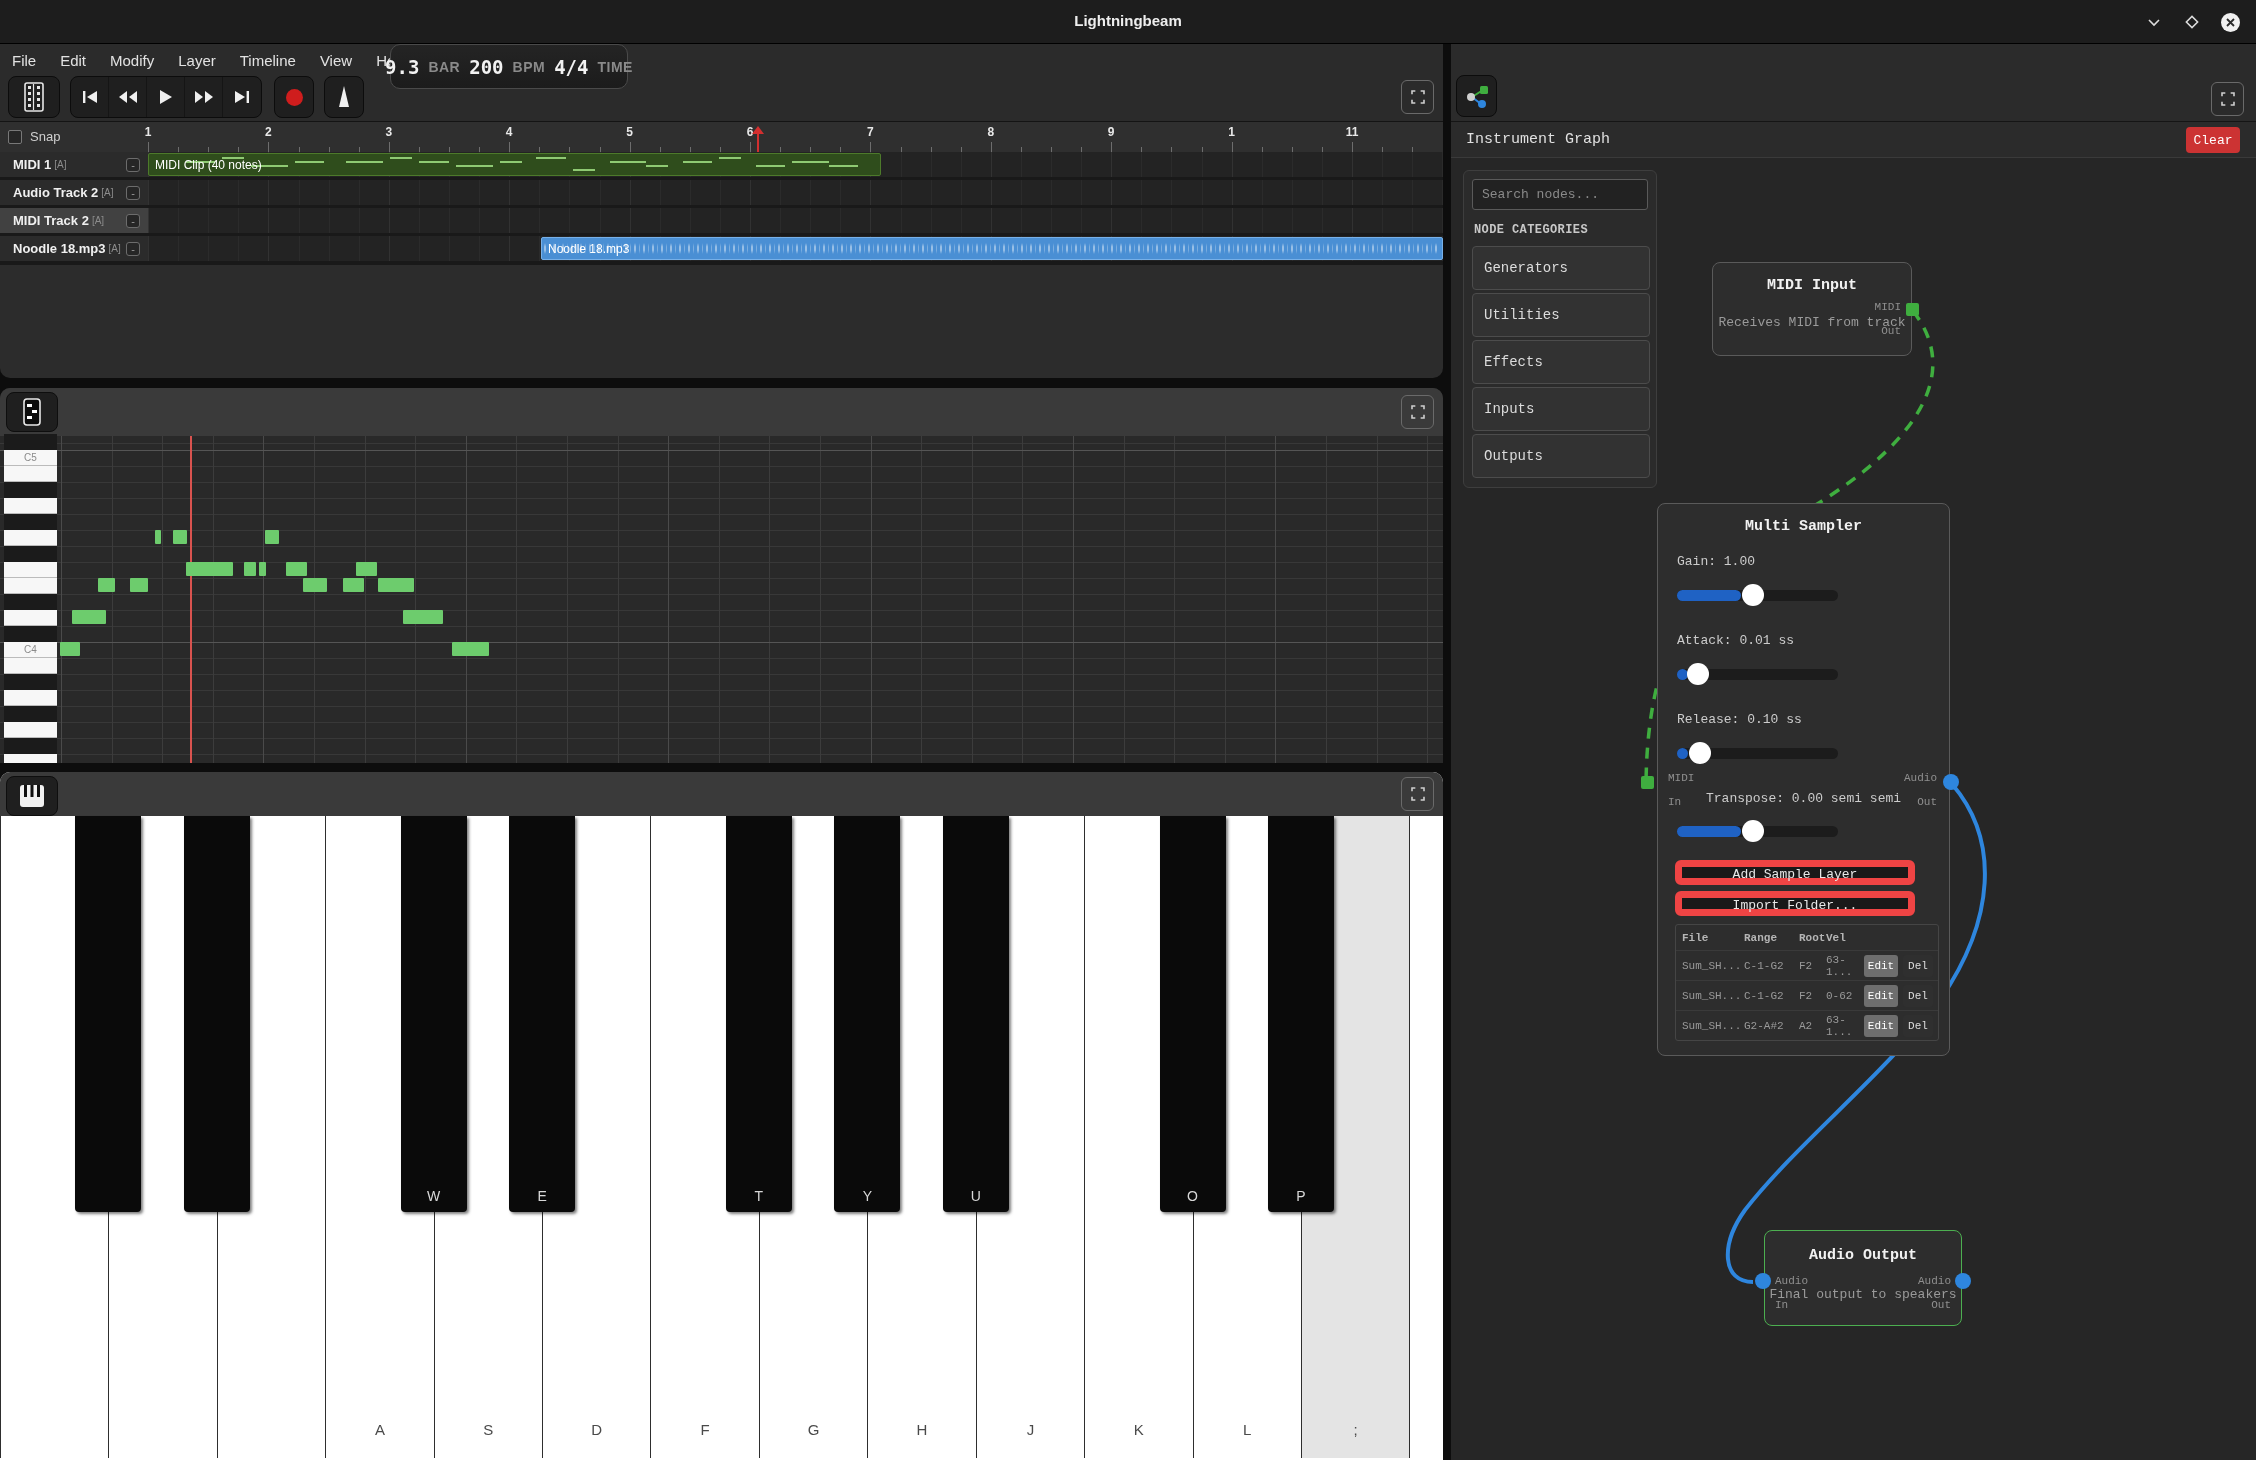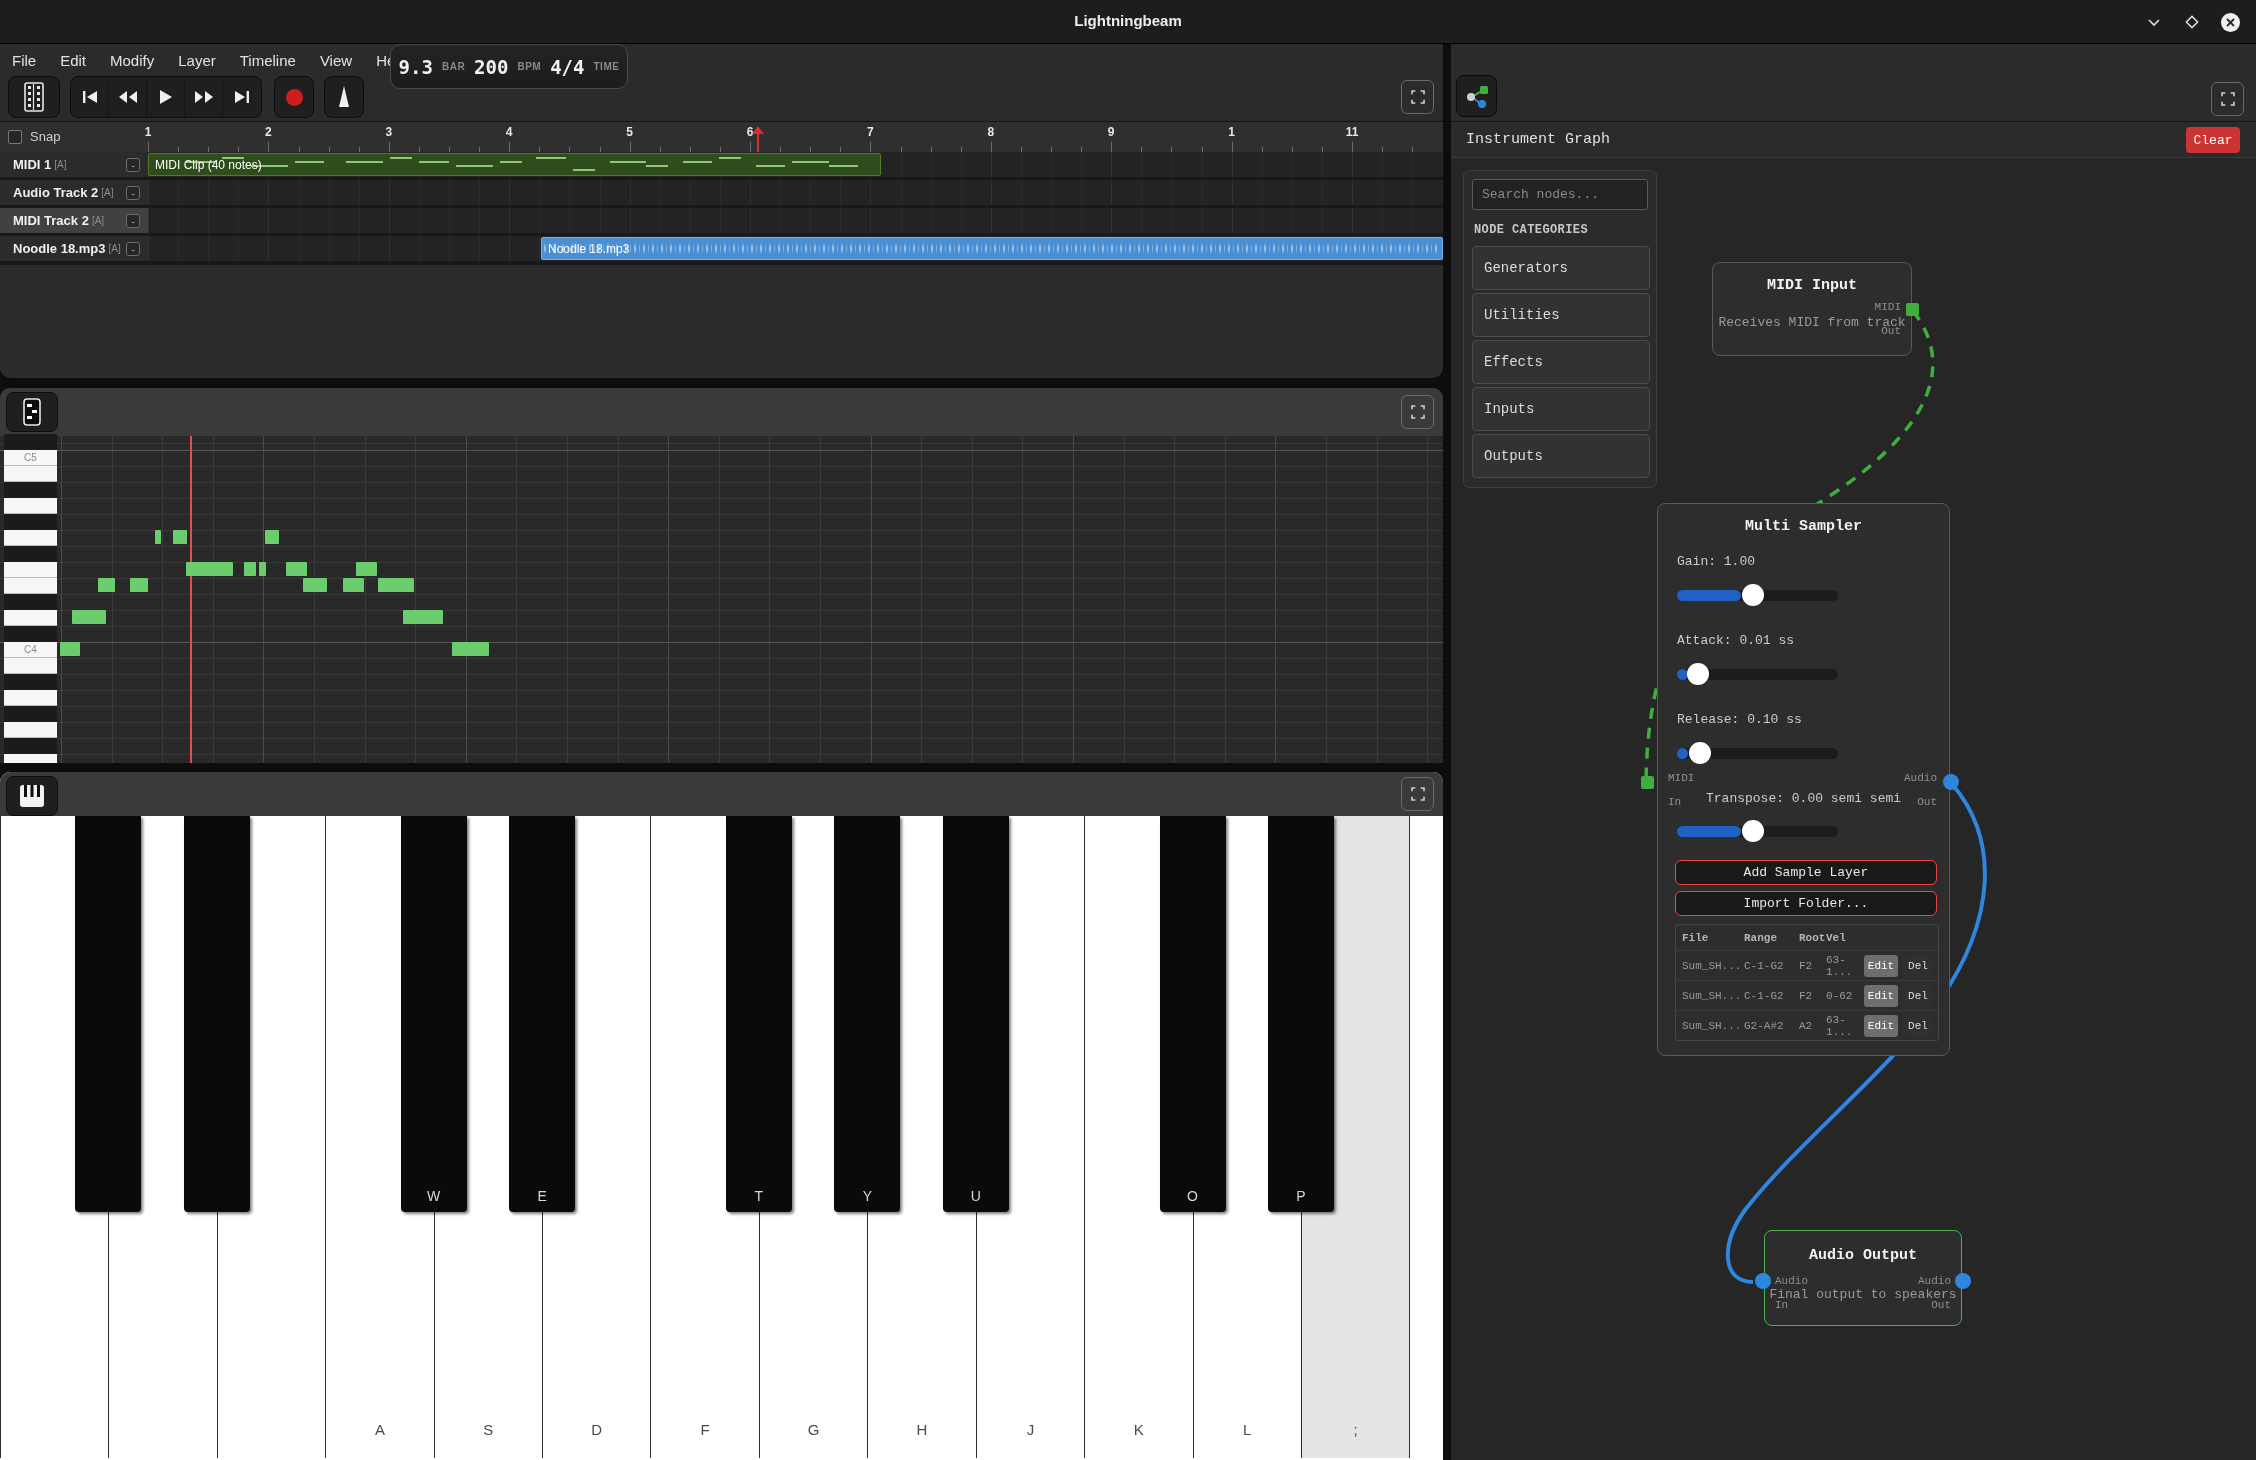--- a/index.html
+++ b/index.html
@@ -33,21 +33,21 @@
           background:#1f1f1f; border:1px solid #0c0c0c; border-radius:8px; display:flex; }
   .trbtn { width:38.4px; height:100%; display:flex; align-items:center;
            justify-content:center; border-right:1px solid #151515; cursor:pointer; }
   .trbtn:last-child { border-right:none; }
   #record-dot { width:17px; height:17px; border-radius:50%; background:#cf1d1d; }
   #time-display { position:absolute; left:390px; top:0; width:238px; height:45px;
           background:linear-gradient(#242424,#1c1c1c); border:1px solid #4a4a4a;
           border-radius:10px; display:flex; align-items:center; justify-content:center;
           gap:9px; }
   .td-num { font-family:"DejaVu Sans Mono", monospace; font-size:19px; font-weight:bold; color:#f2f2f2; }
-  .td-lab { font-size:10px; font-weight:bold; color:#8a8a8a; letter-spacing:.5px; }
+  .td-lab { font-size:14px; font-weight:bold; color:#8a8a8a; letter-spacing:.5px; }
   .expand-btn { position:absolute; width:33px; height:34px; border:1px solid #6a6a6a;
           border-radius:6px; display:flex; align-items:center; justify-content:center;
           cursor:pointer; background:transparent; }
 
   
   #timeline-panel { position:absolute; left:0; top:78px; width:1443px; height:256px;
           background:#2c2c2c; border-radius:0 0 10px 10px; overflow:hidden; }
   #ruler { position:absolute; left:0; top:0; width:1443px; height:30px; background:#2f2f2f; }
   #snap-box { position:absolute; left:8px; top:7px; display:flex; gap:8px; align-items:center; }
   #snap-check { width:14px; height:14px; border:1px solid #787878; border-radius:2px;
@@ -161,22 +161,22 @@
   .port-sq { position:absolute; width:13px; height:13px; background:#3fae3f; border-radius:2px; }
   .port-dot { position:absolute; width:16px; height:16px; background:#2e86de; border-radius:50%; }
 
   #node-sampler { left:206px; top:345px; width:293px; height:553px; }
   .param-label { position:absolute; left:19px; font-size:13px; color:#cccccc; }
   .slider { position:absolute; left:19px; width:161px; height:11px; background:#1c1c1c;
           border-radius:6px; cursor:pointer; }
   .slider .fill { position:absolute; left:0; top:0; height:11px; background:#1f62c4; border-radius:6px; }
   .slider .thumb { position:absolute; top:-6px; width:22px; height:22px; background:#fff;
           border-radius:50%; margin-left:-11px; }
-  .node-btn { position:absolute; left:17px; width:262px; height:25px; background:#191919;
-          border:1px solid #ef4444; border-radius:6px; color:#e8e8e8; font-size:13px;
+  .node-btn { position:absolute; left:17px; width:240px; height:25px; background:#191919;
+          border:7px solid #ef4444; border-radius:6px; color:#e8e8e8; font-size:13px;
           font-family:inherit; cursor:pointer; }
   #sample-table { position:absolute; left:17px; top:420px; width:264px; height:117px;
           border:1px solid #454545; border-radius:3px; font-size:11px; color:#9a9a9a; }
   .st-row { display:flex; align-items:center; height:30px; border-top:1px solid #3a3a3a;
           padding-left:6px; }
   .st-head { height:25px; border-top:none; font-weight:bold; color:#b5b5b5; }
   .st-c0 { width:62px; } .st-c1 { width:55px; } .st-c2 { width:27px; } .st-c3 { width:38px; }
   .st-btn { height:22px; border:none; border-radius:3px; font-size:11px; font-family:inherit;
           cursor:pointer; margin-right:5px; }
   .st-edit { width:34px; background:#6e6e6e; color:#fff; }

